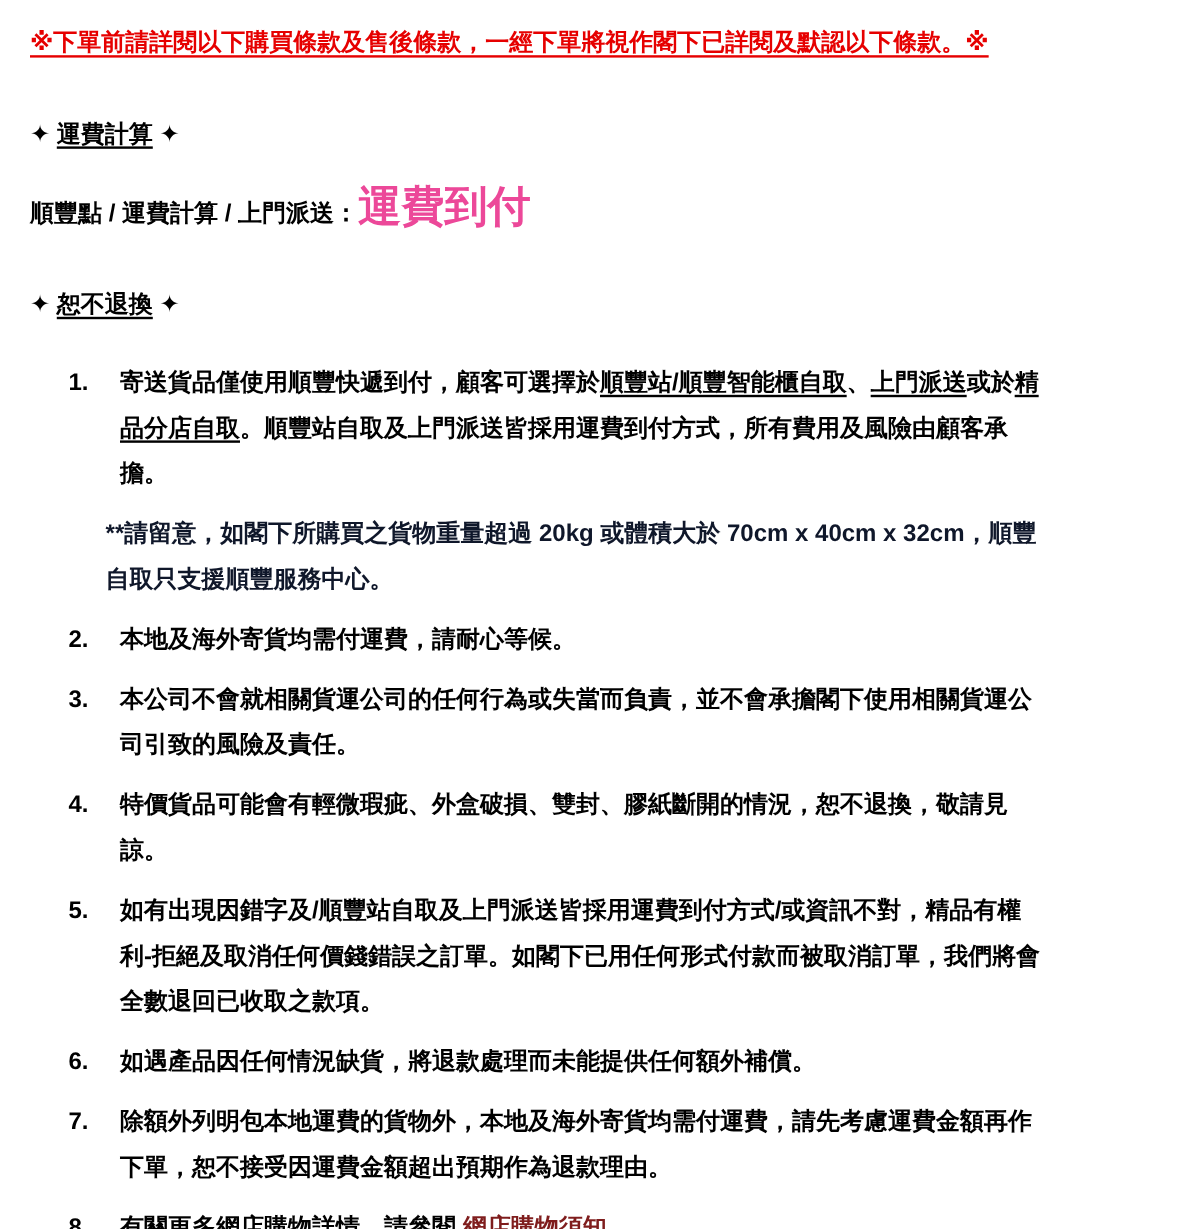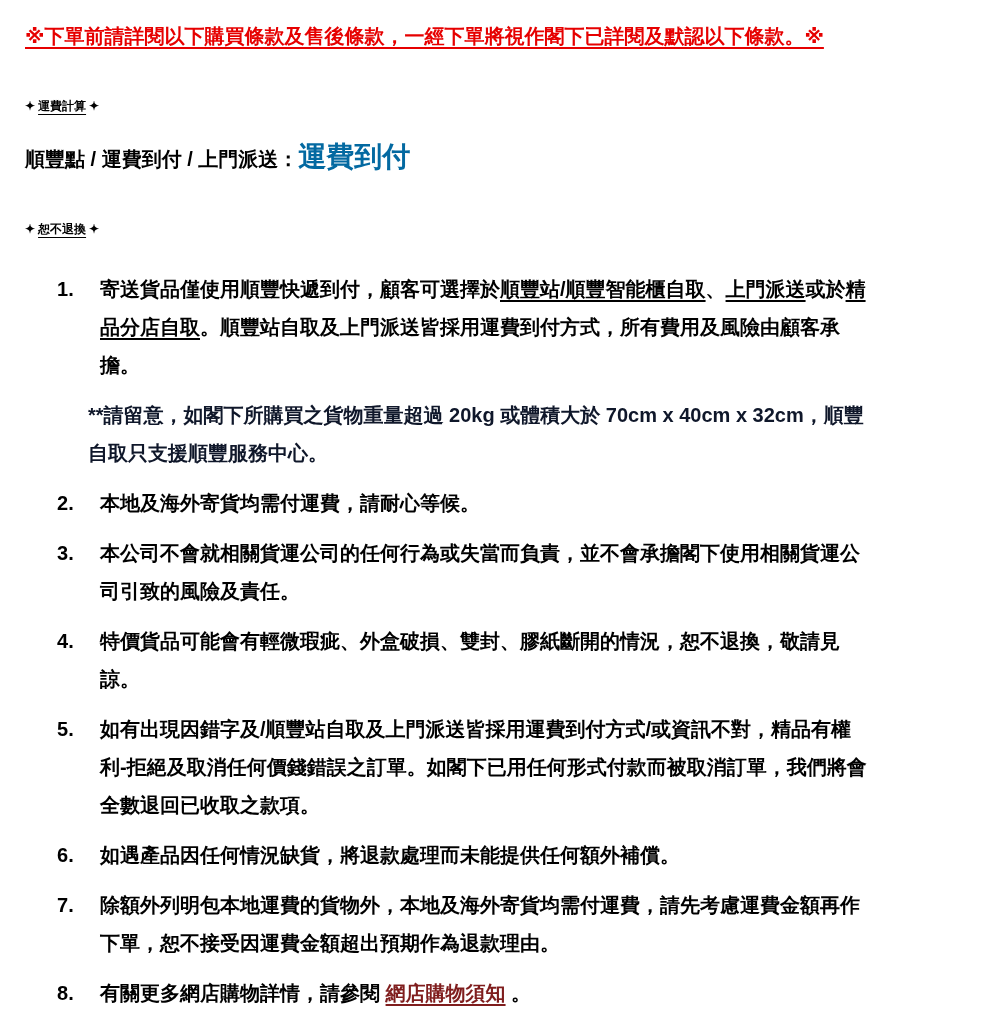--- a/index.html
+++ b/index.html
@@ -13,24 +13,24 @@
     color: #000000;
     font-size: 20px;
   }
   .notice {
     color: #e60000;
     text-decoration: underline;
     text-underline-offset: 4px;
     margin: 8px 0 0 0;
     line-height: 1.4;
   }
-  .sec-title { font-size: 12px; margin: 48px 0 0 0; line-height: 1.4; font-weight: 700; font-family: Liberation Serif, serif; }
+  .sec-title { font-size: 20px; margin: 48px 0 0 0; line-height: 1.4; font-weight: 700; }
   .u { text-decoration: underline; text-underline-offset: 4px; }
   .delivery { margin: 28px 0 0 0; line-height: 1.4; }
-  .big-red { color: #0369a1; font-size: 28px; line-height: 1; }
+  .big-red { color: #ec4899; font-size: 36px; line-height: 1; }
   .pickup { margin: 14px 0 0 0; }
   .terms-list {
     list-style: none;
     counter-reset: n;
     margin: 32px 0 0 0;
     padding: 0 0 0 63px;
   }
   .terms-list li {
     counter-increment: n;
     position: relative;
@@ -53,21 +53,21 @@
 <div class="page">
 
   <p class="notice">※下單前請詳閱以下購買條款及售後條款，一經下單將視作閣下已詳閱及默認以下條款。※</p>
 
   <h3 class="sec-title">
     <span>✦</span>
     <span class="u">運費計算</span>
     <span>✦</span>
   </h3>
 
-  <p class="delivery"><span>順豐點 / 運費到付 / 上門派送：</span><span class="big-red">運費到付</span></p>
+  <p class="delivery"><span>順豐點 / 運費計算 / 上門派送：</span><span class="big-red">運費到付</span></p>
 
 
   <h3 class="sec-title">
     <span>✦</span>
     <span class="u">恕不退換</span>
     <span>✦</span>
   </h3>
 
   <ol class="terms-list">
 

